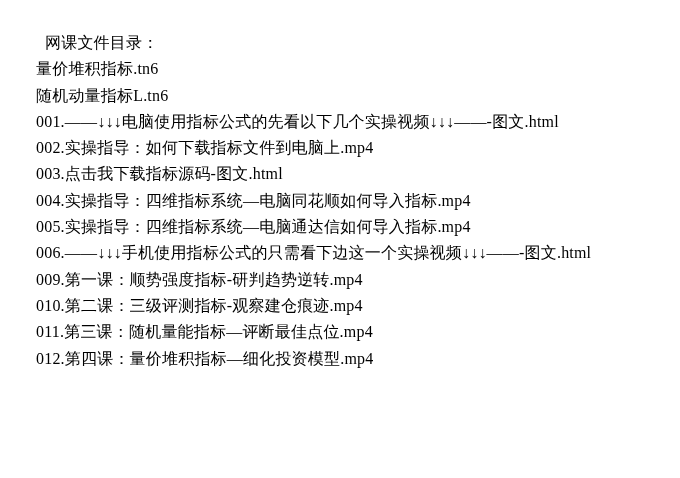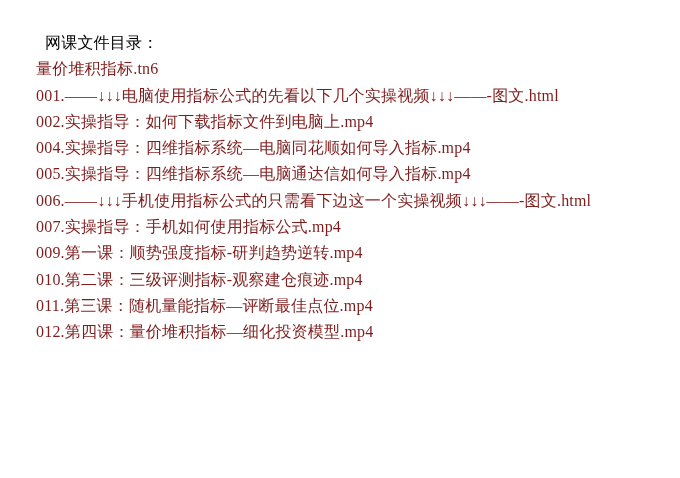--- a/index.html
+++ b/index.html
@@ -23,34 +23,35 @@
     font-size: 16px;
     line-height: 26.3px;
     white-space: nowrap;
     letter-spacing: 0.2px;
   }
   .doc-title {
     color: #000000;
     padding-left: 9px;
   }
   .file-item {
-    color: #7f1d1d;
+    color: #000000;
   }
 </style>
 </head>
 <body>
 
 <div class="page">
   <div class="doc">
     <div class="line doc-title">网课文件目录：</div>
     <div class="line file-item">量价堆积指标.tn6</div>
+    <div class="line file-item">随机动量指标L.tn6</div>
     <div class="line file-item">001.——↓↓↓电脑使用指标公式的先看以下几个实操视频↓↓↓——-图文.html</div>
     <div class="line file-item">002.实操指导：如何下载指标文件到电脑上.mp4</div>
+    <div class="line file-item">003.点击我下载指标源码-图文.html</div>
     <div class="line file-item">004.实操指导：四维指标系统—电脑同花顺如何导入指标.mp4</div>
     <div class="line file-item">005.实操指导：四维指标系统—电脑通达信如何导入指标.mp4</div>
     <div class="line file-item">006.——↓↓↓手机使用指标公式的只需看下边这一个实操视频↓↓↓——-图文.html</div>
-    <div class="line file-item">007.实操指导：手机如何使用指标公式.mp4</div>
     <div class="line file-item">009.第一课：顺势强度指标-研判趋势逆转.mp4</div>
     <div class="line file-item">010.第二课：三级评测指标-观察建仓痕迹.mp4</div>
     <div class="line file-item">011.第三课：随机量能指标—评断最佳点位.mp4</div>
     <div class="line file-item">012.第四课：量价堆积指标—细化投资模型.mp4</div>
   </div>
 </div>
 
 </body></html>

